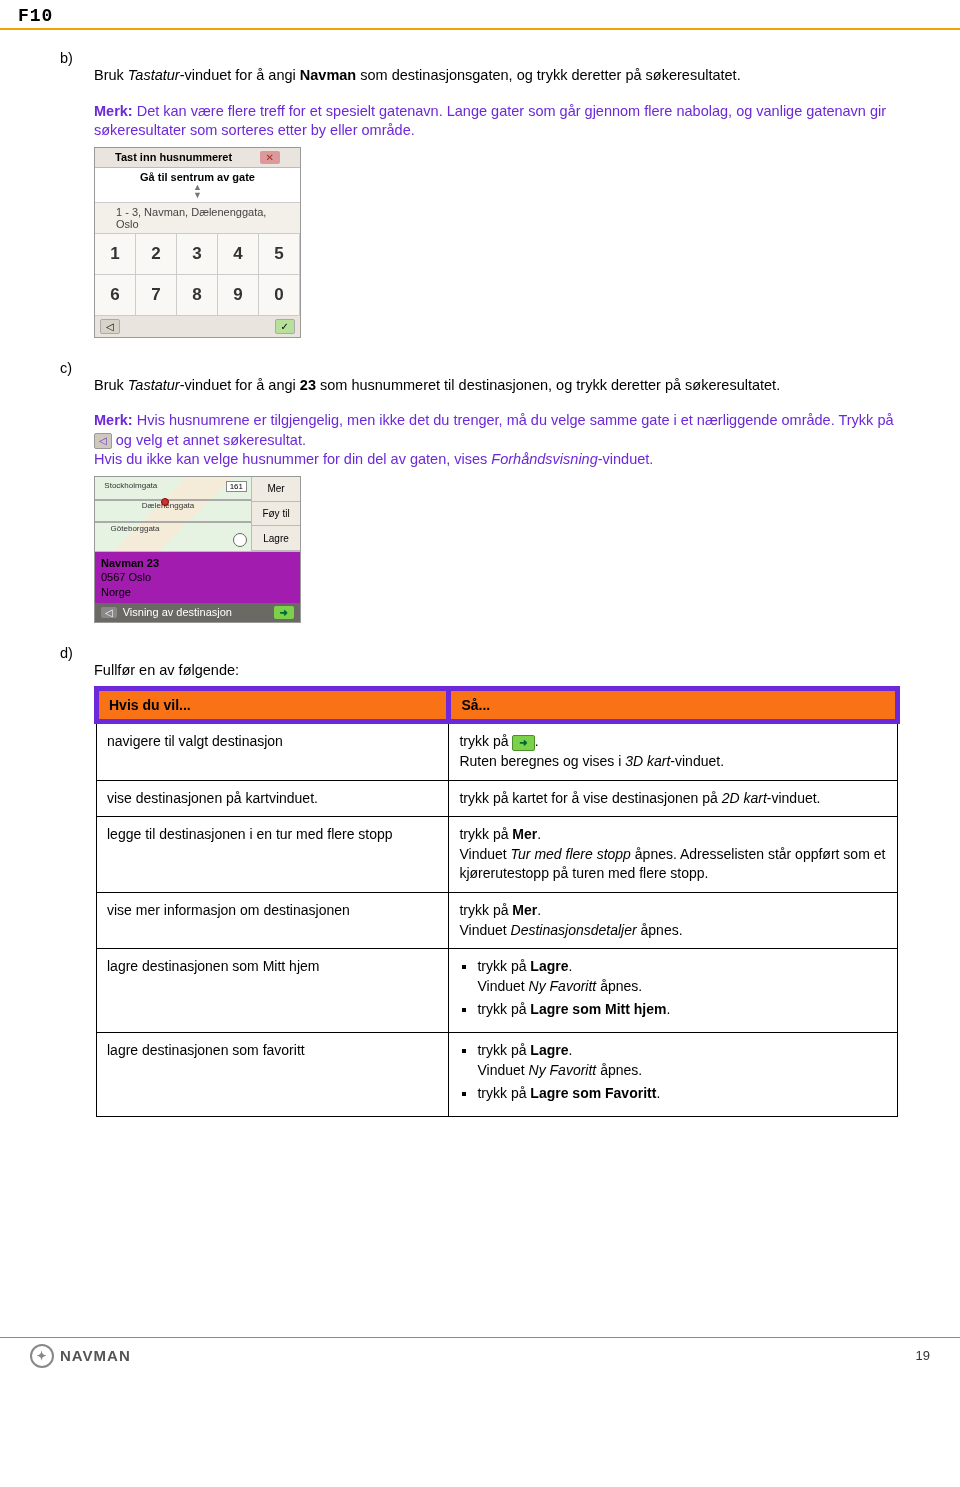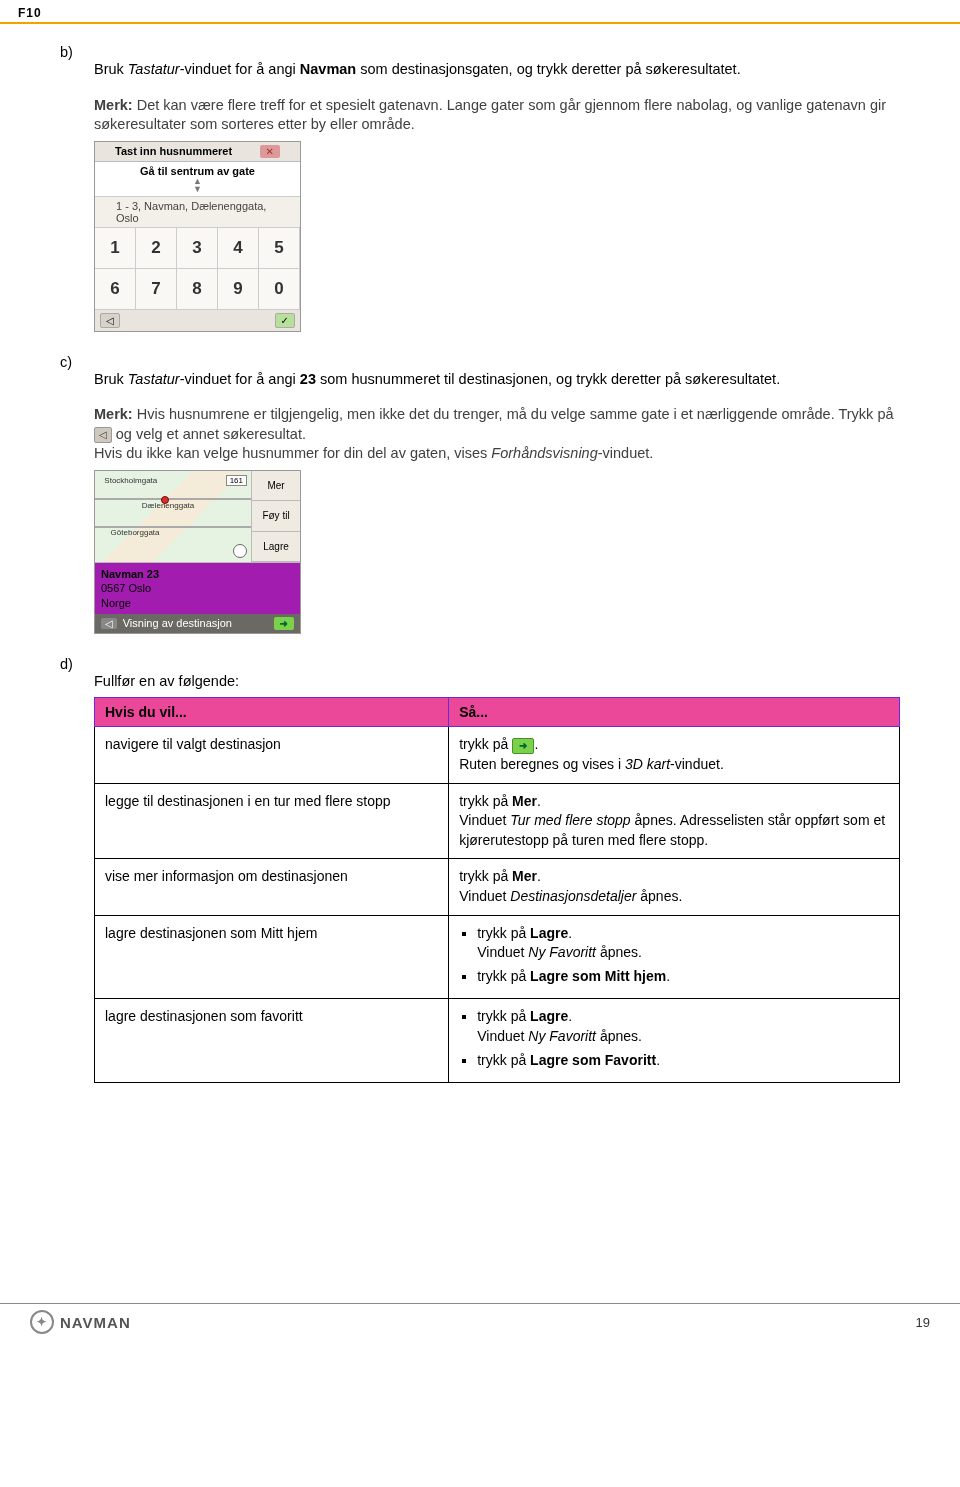--- a/index.html
+++ b/index.html
@@ -7,42 +7,42 @@
     font-size: 14.5px;
     margin: 0;
     padding: 0;
     background: #fff;
     color: #000;
     width: 960px;
   }
   .header-bar {
     border-bottom: 2px solid #f5a201;
     padding: 6px 18px 2px 18px;
-    font-family: Liberation Sans, sans-serif;
+    font-family: Liberation Mono, monospace;
     font-weight: bold;
-    font-size: 12px;
+    font-size: 18px;
     letter-spacing: 1px;
   }
   .content {
     padding: 20px 60px 0 60px;
   }
   .step {
     display: flex;
     margin-bottom: 8px;
   }
   .step-letter {
     width: 34px;
     flex: 0 0 34px;
   }
   .step-body {
     flex: 1;
   }
   .step-body p { margin: 16px 0 6px 0; line-height: 1.35; }
   .note {
-    color: #404040;
+    color: #6d28d9;
     margin: 4px 0 8px 0;
     line-height: 1.35;
   }
   .note .label { font-weight: bold; }
   em { font-style: italic; }
   b { font-weight: bold; }
   .keypad-shot {
     width: 205px;
     border: 1px solid #999;
     background: #f8f6f4;
@@ -73,21 +73,21 @@
     display:flex; justify-content:space-between; align-items:center;
     background:#e9e4dd; padding:3px 5px;
   }
   .foot-btn { background:#d8d3c9; border:1px solid #aaa; padding:1px 5px; font-size:10px; border-radius:2px;}
   .foot-btn.ok { background:#b7e09a; }
   .map-shot {
     width: 205px; border:1px solid #999; margin:6px 0 14px 0; font-size:11px;
   }
   .map-body { display:flex; }
   .map-image {
-    flex:1; height:91px; background:
+    flex:1; height:74px; background:
       linear-gradient(135deg,#e6f3e2 0 40%,#f4ecd8 40% 60%,#e6f3e2 60% 100%);
     position:relative; border-right:1px solid #bbb;
   }
   .map-image .line { position:absolute; background:#aaa; }
   .map-image .street1 { width:100%; height:2px; top:30%; }
   .map-image .street2 { width:100%; height:2px; top:60%; }
   .map-image .lbl { position:absolute; font-size:8px; color:#333; background:transparent; }
   .map-image .sign { position:absolute; right:4px; top:4px; background:#fff; border:1px solid #888; padding:0 3px; font-size:8px;}
   .map-image .marker { position:absolute; top:28%; left:42%; width:6px; height:6px; background:#c33; border-radius:50%; border:1px solid #800;}
   .map-image .mag { position:absolute; bottom:4px; right:4px; width:12px; height:12px; border:1px solid #666; border-radius:50%; background:#fff;}
@@ -105,21 +105,21 @@
     padding:0 4px; font-size:10px; vertical-align:middle; border-radius:2px;
   }
   .go-icon {
     display:inline-block; background:#7bd14a; color:#063; border:1px solid #4a9028;
     padding:0 6px; font-size:10px; font-weight:bold; vertical-align:middle; border-radius:2px;
   }
   table.actions {
     width:100%; border-collapse:collapse; margin-top:6px; font-size:14px;
   }
   table.actions th {
-    background:#ec4899; text-align:left; padding:6px 10px; border:1px solid #6d28d9;
+    background:#f97316; text-align:left; padding:6px 10px; border:5px solid #6d28d9;
     font-weight:bold;
   }
   table.actions td {
     border:1px solid #000; padding:8px 10px; vertical-align:top; line-height:1.4;
   }
   table.actions td:first-child { width:44%; }
   .bullet-list { margin:0; padding-left:18px; }
   .bullet-list li { list-style-type:square; margin-bottom:4px; }
   .footer {
     margin-top:220px;
@@ -242,20 +242,26 @@
         </tr>
 
         <tr>
           <td>navigere til valgt destinasjon</td>
           <td>
             <span>trykk på </span><span class="go-icon">➜</span><span>.</span><br>
             <span>Ruten beregnes og vises i </span><em>3D kart</em><span>-vinduet.</span>
           </td>
         </tr>
 
+        <tr>
+          <td>vise destinasjonen på kartvinduet.</td>
+          <td>
+            <span>trykk på kartet for å vise destinasjonen på </span><em>2D kart</em><span>-vinduet.</span>
+          </td>
+        </tr>
 
         <tr>
           <td>legge til destinasjonen i en tur med flere stopp</td>
           <td>
             <span>trykk på </span><b>Mer</b><span>.</span><br>
             <span>Vinduet </span><em>Tur med flere stopp</em><span> åpnes. Adresselisten står oppført som et kjørerutestopp på turen med flere stopp.</span>
           </td>
         </tr>
 
         <tr>

